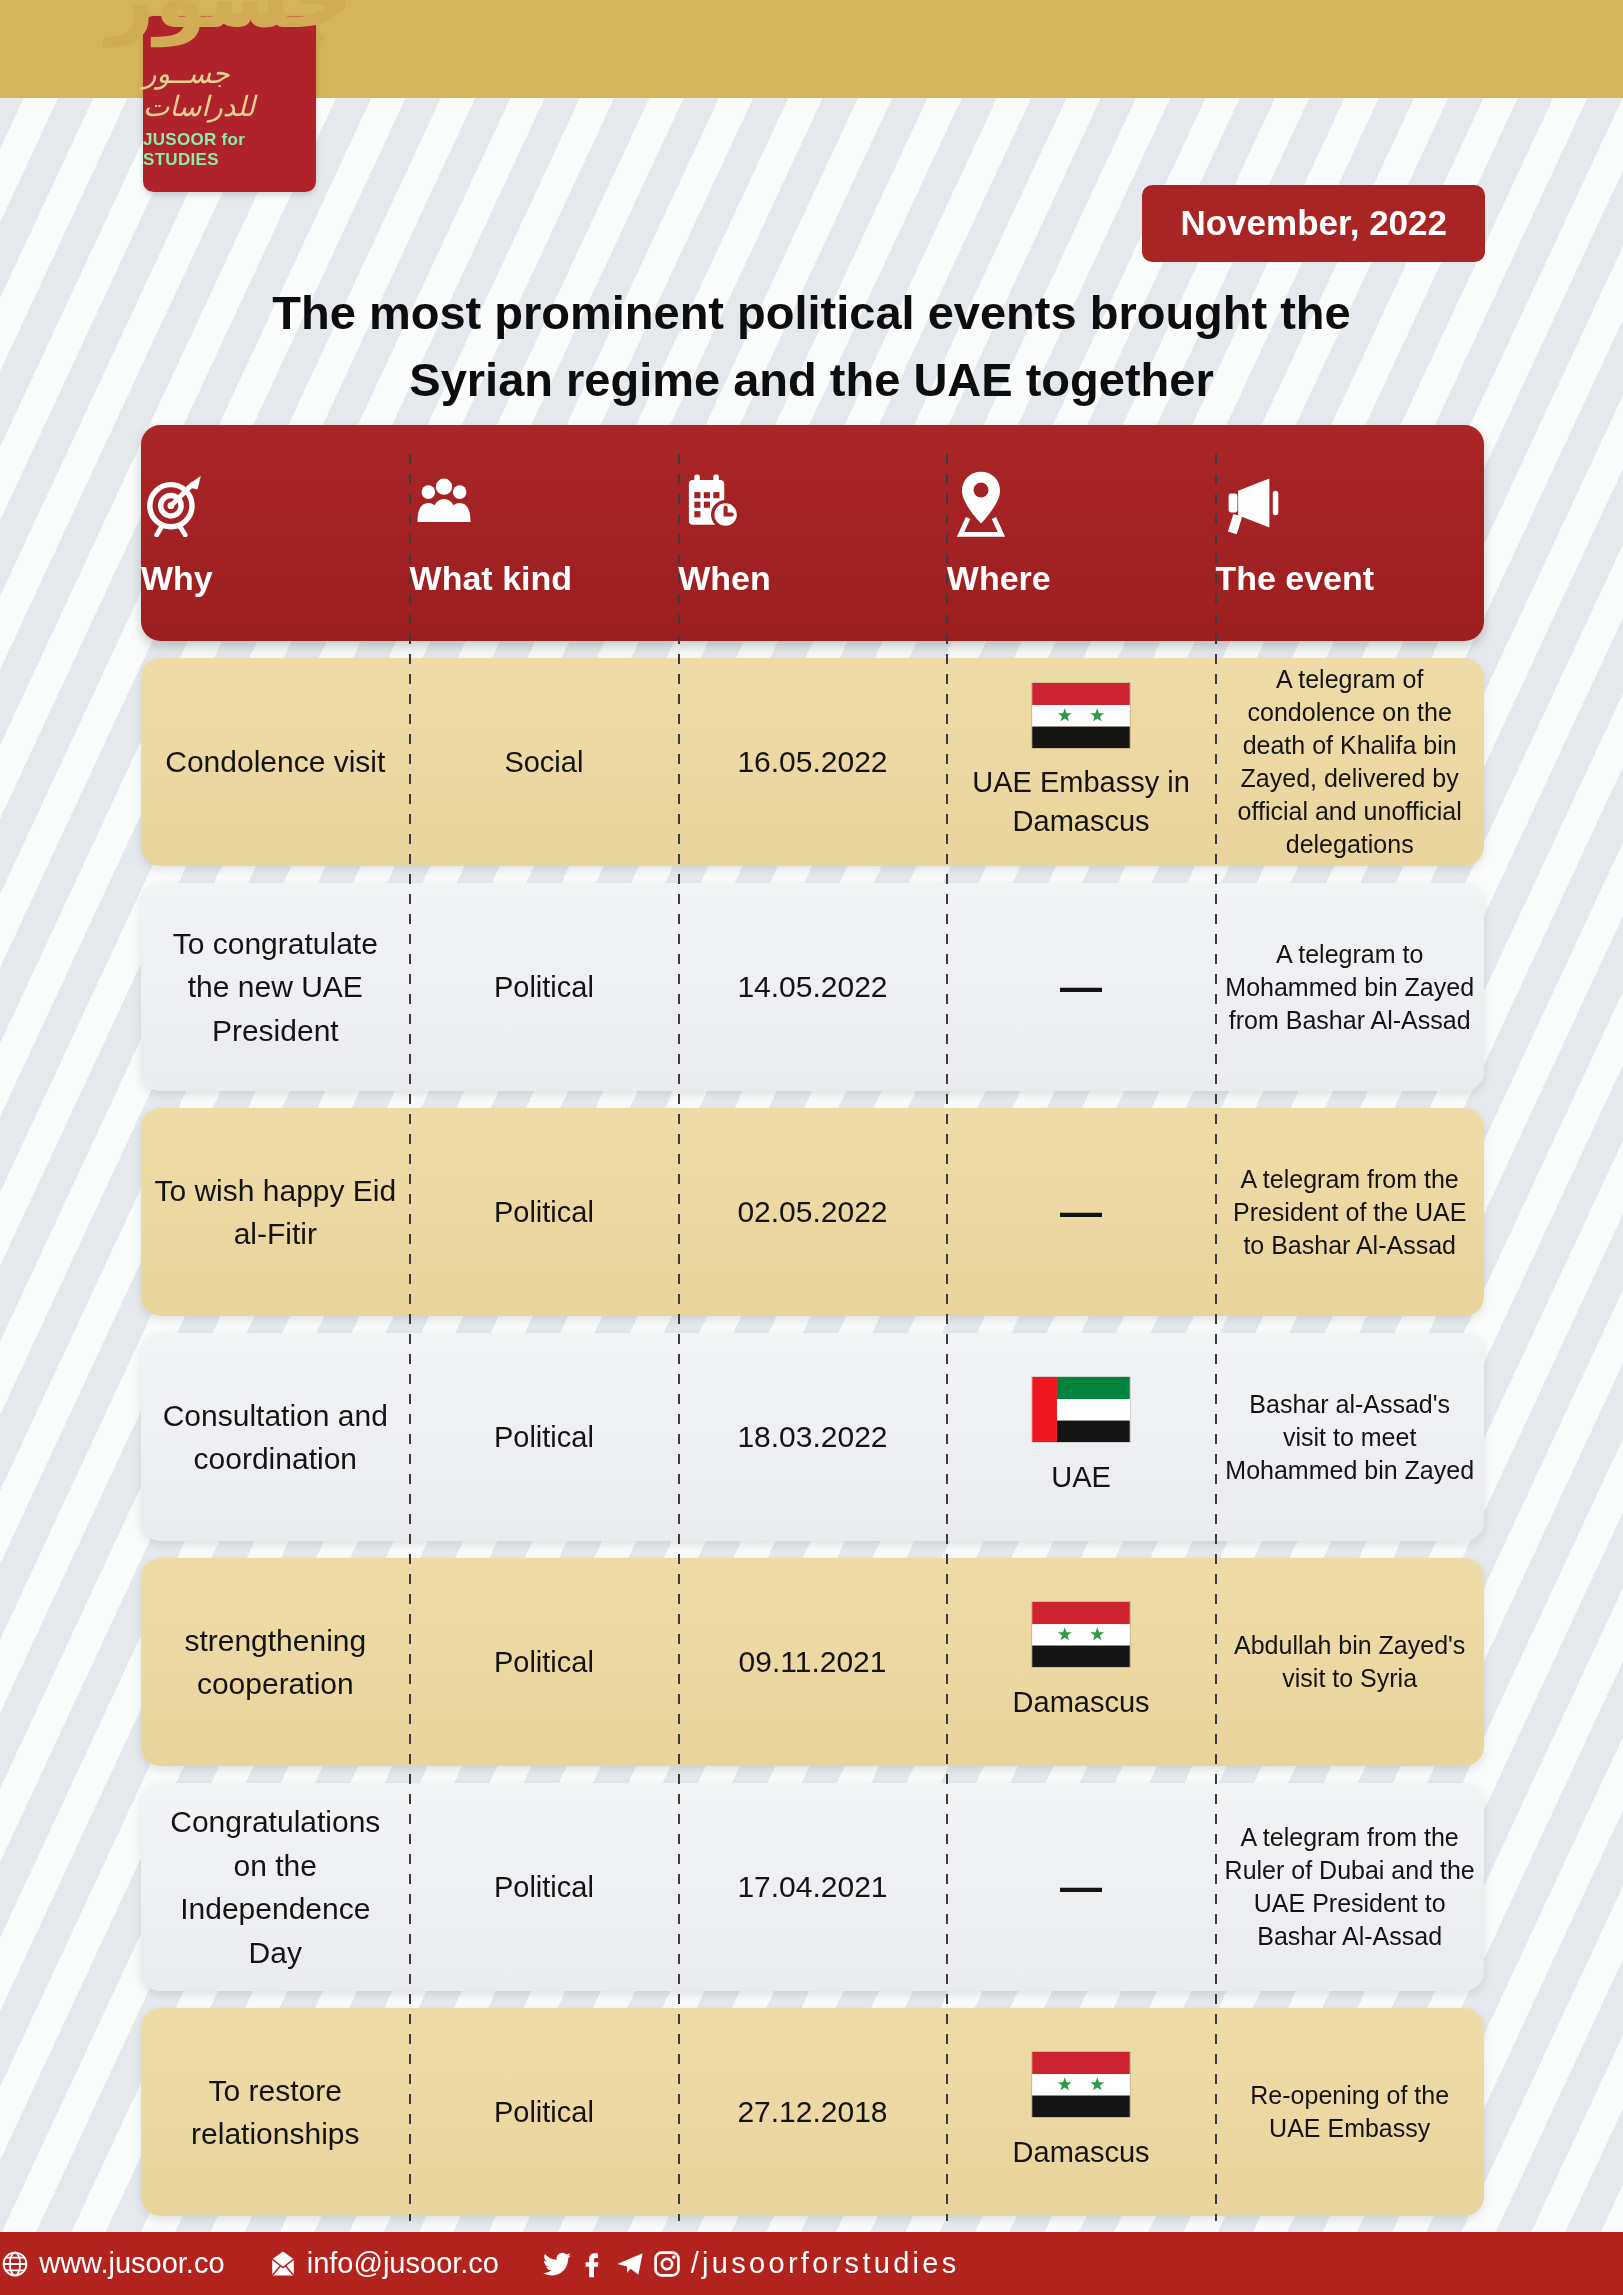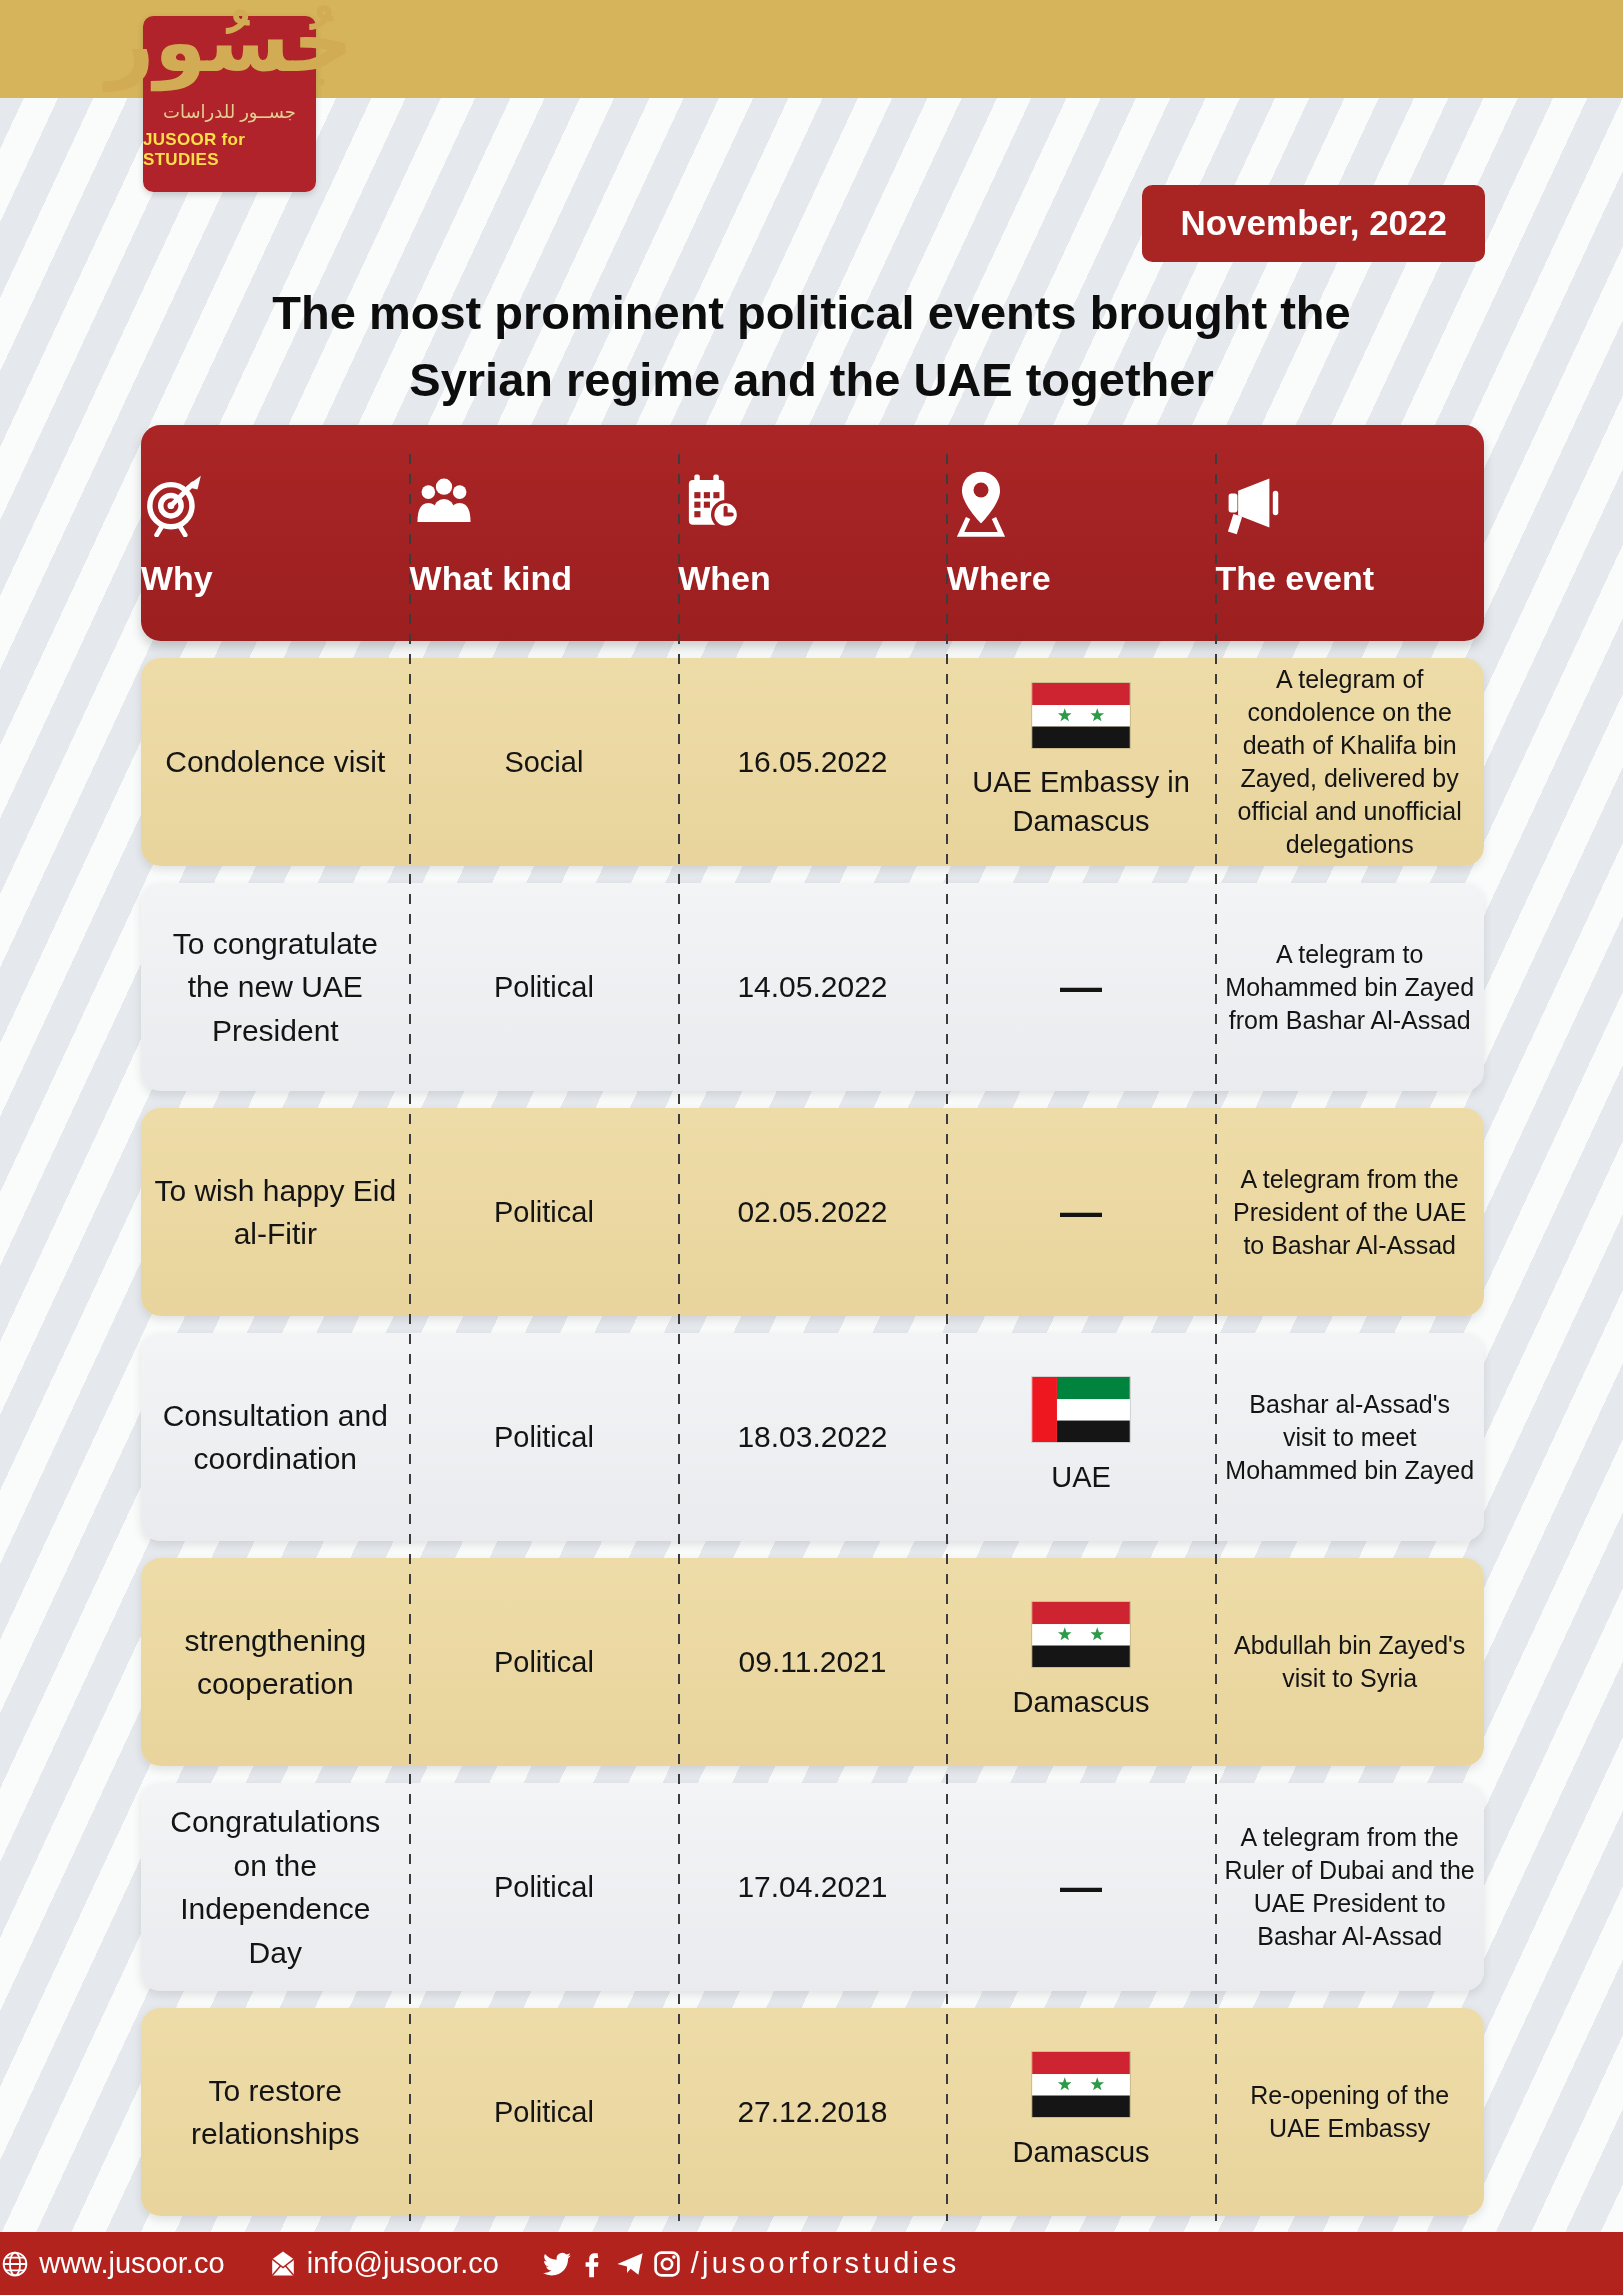--- a/index.html
+++ b/index.html
@@ -11,22 +11,22 @@
   }
   
   .gold-band{position:absolute;top:0;left:0;width:100%;height:98px;background:#d6b45b;}
   
   .logo-card{
     position:absolute;left:143px;top:15.7px;width:173px;height:176px;border-radius:10.5px;
     background:#b0232a;z-index:3;display:flex;flex-direction:column;align-items:center;justify-content:flex-end;
     padding-bottom:22px;box-sizing:border-box;box-shadow:0 2.6px 6.5px rgba(0,0,0,.15);
   }
   .logo-calli{font-size:84px;line-height:1;color:#d2ac55;font-weight:700;margin-bottom:17px;}
-  .logo-ar{font-size:18px;color:#e6cf92;margin-bottom:6.5px;letter-spacing:0.7px;}
-  .logo-en{font-size:17px;color:#fde047;font-weight:700;letter-spacing:0.3px;}
+  .logo-ar{font-size:28px;color:#e6cf92;margin-bottom:6.5px;letter-spacing:0.7px;font-style:italic;}
+  .logo-en{font-size:17px;color:#86efac;font-weight:700;letter-spacing:0.3px;}
   
   .date-badge{
     position:absolute;right:138px;top:185px;background:#a92523;color:#fff;
     font-size:35px;font-weight:700;padding:18.3px 38px;border-radius:10.5px;z-index:3;margin-left:44px;
   }
   
   .title{position:absolute;top:280px;left:0;width:100%;text-align:center;font-weight:700;color:#0d0d0d;
          font-size:47px;line-height:1.42;z-index:2;}
   
   .table{position:absolute;left:141px;top:425px;width:1343px;z-index:2;}

